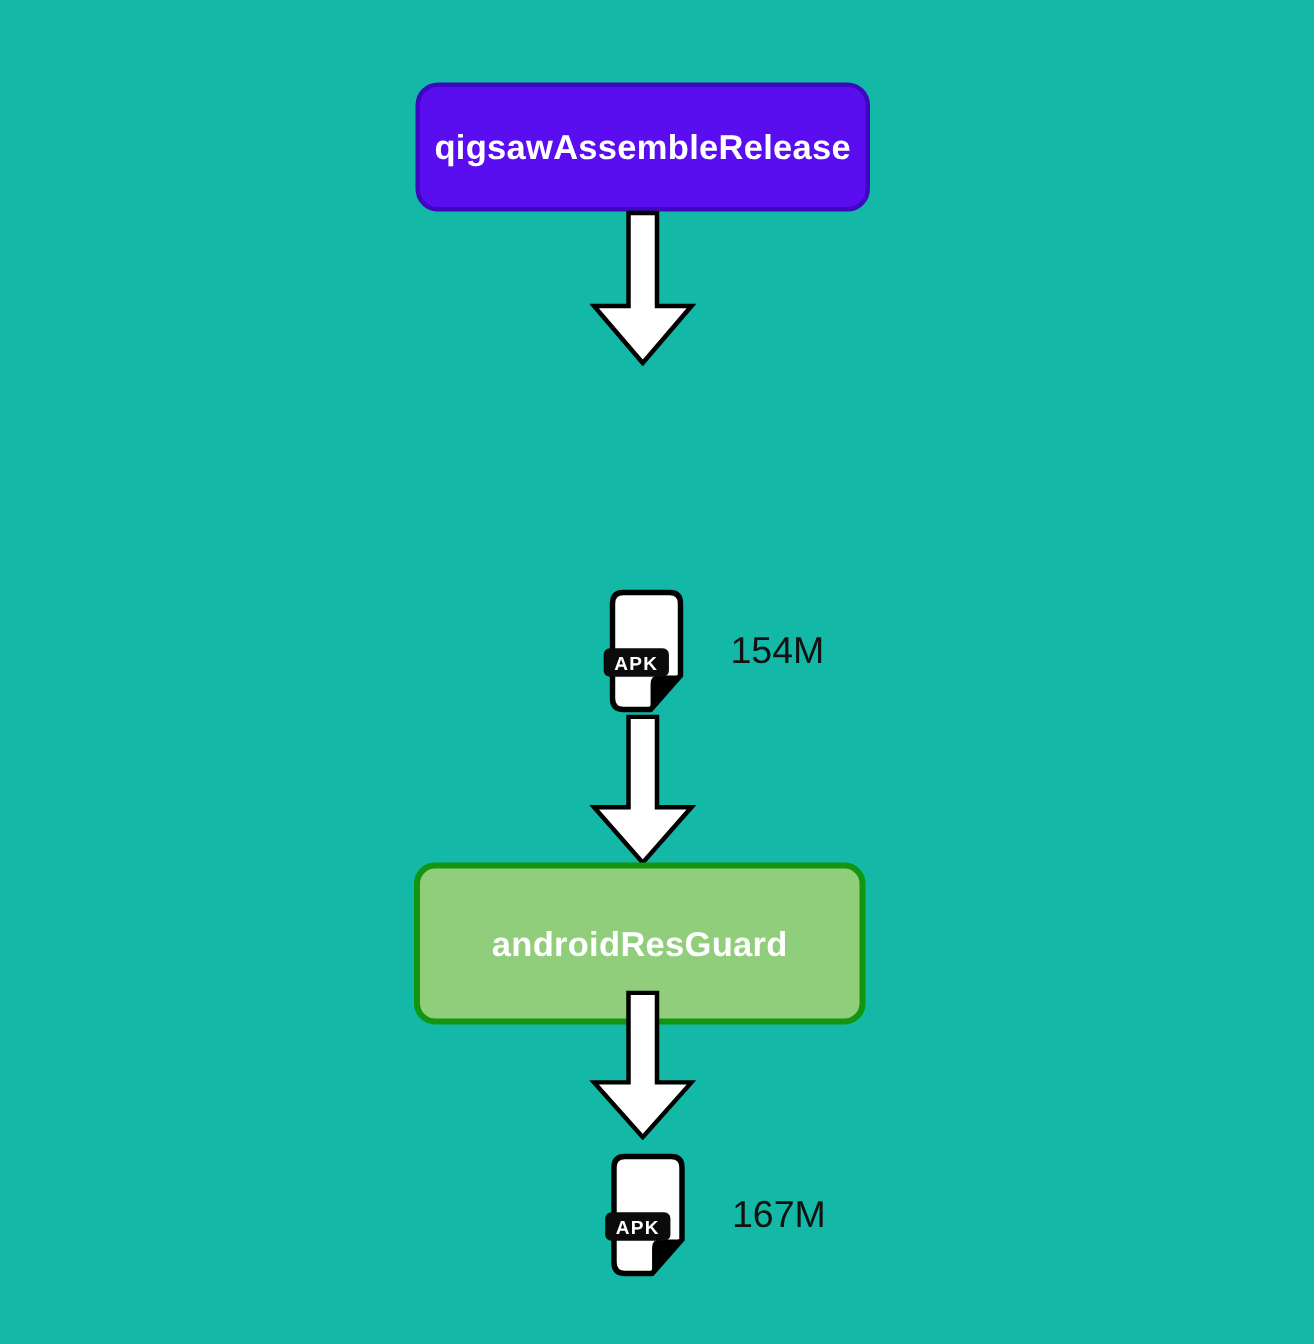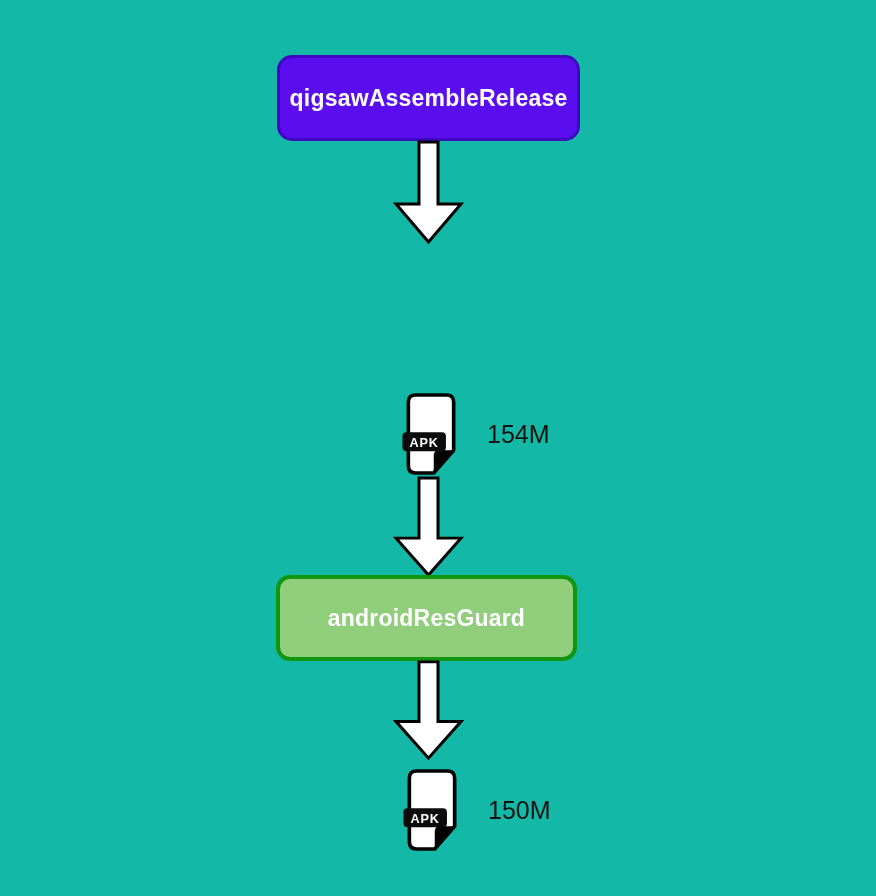--- a/index.html
+++ b/index.html
@@ -30,21 +30,21 @@
     border: 3px solid #3f08c0;
     border-radius: 15px;
   }
   .node-assemble {
     left: 318px; top: 245px; width: 220px; height: 132px;
     background: #a213f0;
     border: 3px solid #8a0fc8;
     border-radius: 66px;
   }
   .node-resguard {
-    left: 276px; top: 575px; width: 301px; height: 86px;
+    left: 276px; top: 575px; width: 301px; height: 108px;
     background: #90ce7b;
     border: 4px solid #129612;
     border-radius: 14px;
   }
   .arrow { position: absolute; width: 71px; }
   .arrow svg { width: 100%; height: 100%; display: block; }
   .arrow-1 { left: 393px; top: 140px; height: 104px; }
   .arrow-2 { left: 393px; top: 476px; height: 101px; }
   .arrow-3 { left: 393px; top: 660px; height: 100px; }
   .artifact {
@@ -111,16 +111,16 @@
     </svg>
   </div>
 
   <div class="artifact artifact-2">
     <svg class="apk-icon" viewBox="0 0 64 92">
       <path d="M15,3 H49 Q57,3 57,11 V64 L35,89 H15 Q7,89 7,81 V11 Q7,3 15,3 Z" fill="#ffffff" stroke="#000000" stroke-width="4" stroke-linejoin="round"></path>
       <path d="M35,89 L57,64 H41 Q35,64 35,70 Z" fill="#000000"></path>
       <rect x="0.5" y="44" width="48" height="21" rx="4.5" fill="#0b0b0b"></rect>
       <text class="badge-text" x="24.5" y="60" text-anchor="middle">APK</text>
     </svg>
-    <span class="size-label">150M</span>
+    <span class="size-label">167M</span>
   </div>
 
 </div>
 
 </body></html>

